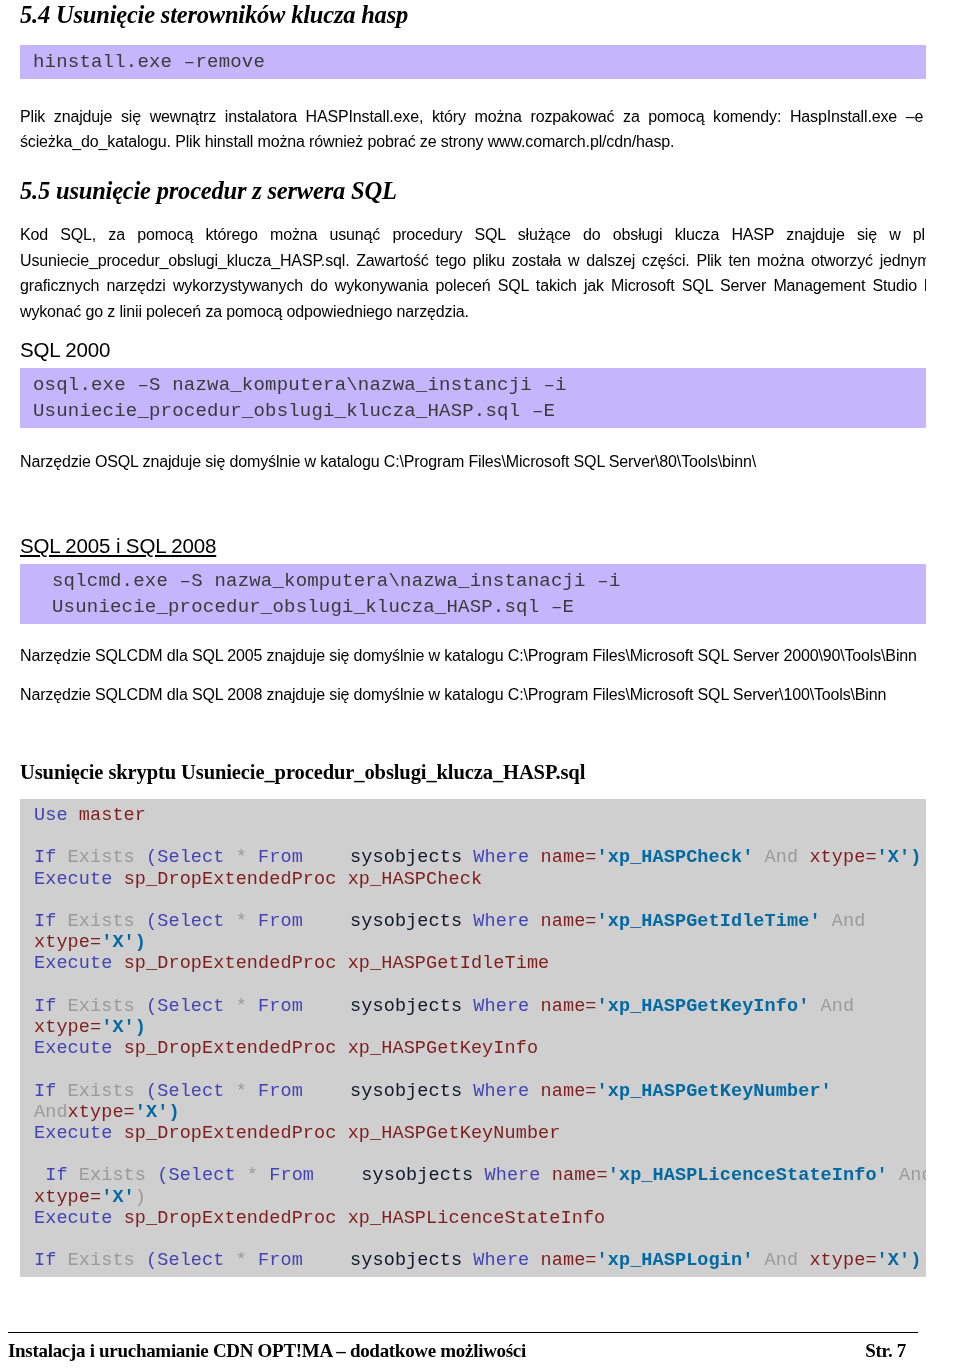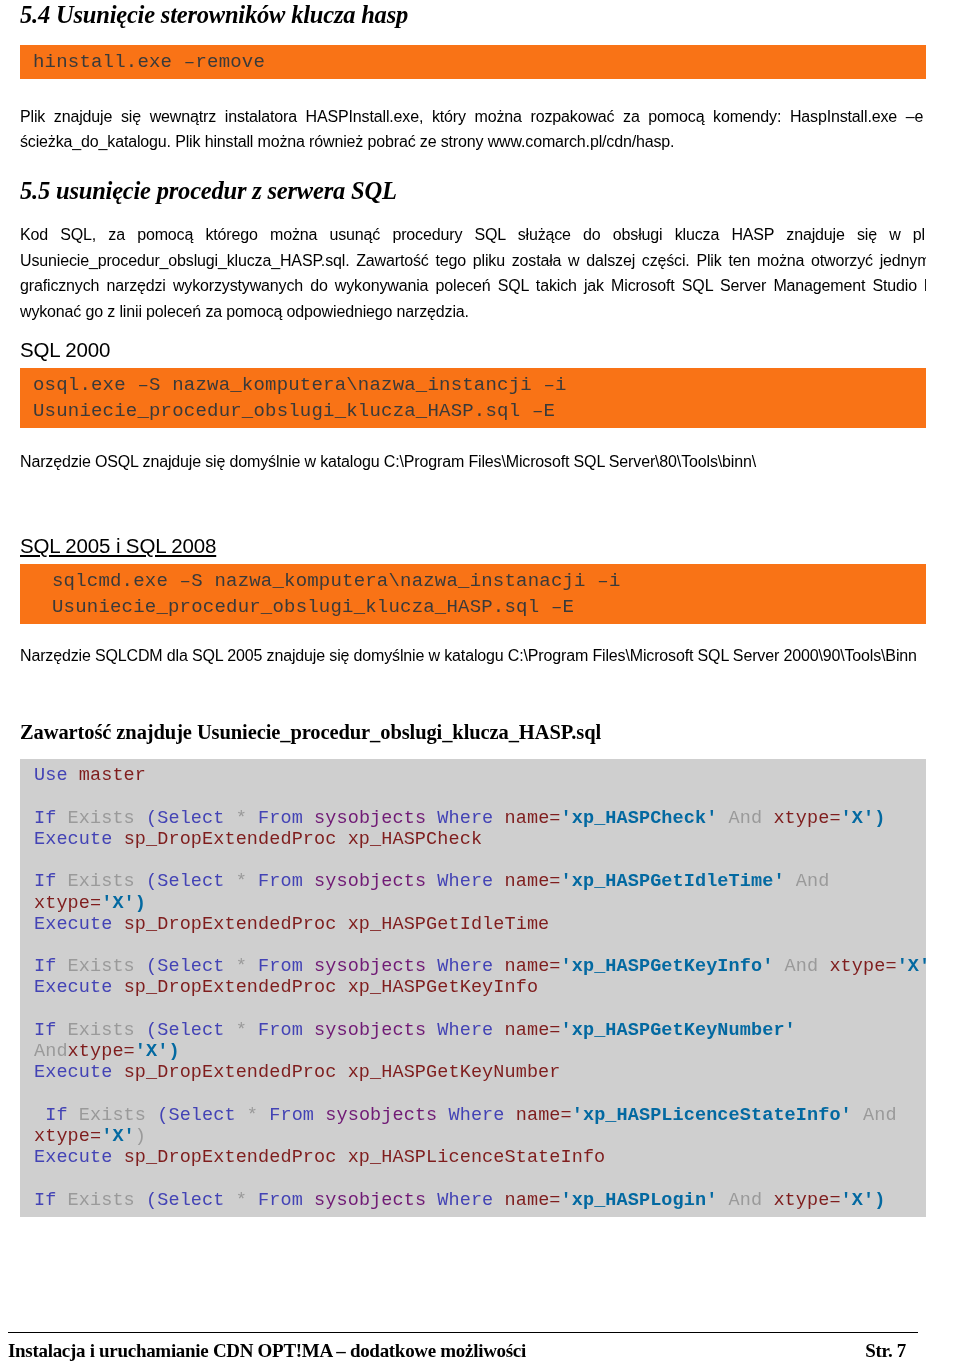--- a/index.html
+++ b/index.html
@@ -28,21 +28,21 @@
     font-weight: bold;
     font-style: italic;
     font-size: 24.5px;
     line-height: 1.05;
     margin: 0;
     padding: 0;
     letter-spacing: -0.2px;
   }
 
   .code-block {
-    background: #f97316;
+    background: #c4b5fd;
     font-family: "Liberation Mono", "DejaVu Sans Mono", monospace;
     font-size: 19px;
     line-height: 26px;
     color: #3a3a3a;
     padding: 4px 0 4px 13px;
     white-space: pre;
     letter-spacing: 0.2px;
   }
 
   p.body-text {
@@ -74,21 +74,21 @@
     font-size: 18.5px;
     line-height: 21.2px;
     padding: 6px 0 6px 14px;
     white-space: pre-wrap;
     word-break: break-word;
     letter-spacing: 0.1px;
   }
   .sql-block .ln { display: block; min-height: 21.2px; }
   .kw   { color: #4343b5; }           
   .dim  { color: #9a9a9a; }           
-  .tbl  { color: #701a75; }           
+  .tbl  { color: #0f172a; margin-left: 36px; }           
   .str  { color: #0369a1; font-weight: bold; } 
   .plain{ color: #7f1d1d; }           
 
   .footer-rule {
     position: absolute;
     left: 8px;
     right: 8px;
     top: 1332px;
     border-top: 1.6px solid #000000;
   }
@@ -129,22 +129,23 @@
 
     <p class="body-text nojust" style="margin-top:21px;">Narzędzie OSQL znajduje się domyślnie w katalogu C:\Program Files\Microsoft SQL Server\80\Tools\binn\</p>
 
     <div class="label-line" style="margin-top:58px;text-decoration:underline;">SQL 2005 i SQL 2008</div>
 
     <div class="code-block" style="margin-top:6px;padding-left:32px;">sqlcmd.exe –S nazwa_komputera\nazwa_instanacji –i
 Usuniecie_procedur_obslugi_klucza_HASP.sql –E</div>
 
     <p class="body-text nojust" style="margin-top:19px;">Narzędzie SQLCDM dla SQL 2005 znajduje się domyślnie w katalogu C:\Program Files\Microsoft SQL Server 2000\90\Tools\Binn</p>
 
+    <p class="body-text nojust" style="margin-top:14px;">Narzędzie SQLCDM dla SQL 2008 znajduje się domyślnie w katalogu C:\Program Files\Microsoft SQL Server\100\Tools\Binn</p>
 
-    <h3 class="script-heading" style="margin-top:53px;">Zawartość znajduje Usuniecie_procedur_obslugi_klucza_HASP.sql</h3>
+    <h3 class="script-heading" style="margin-top:53px;">Usunięcie skryptu Usuniecie_procedur_obslugi_klucza_HASP.sql</h3>
 
     <div class="sql-block" id="sql-block" style="margin-top:15px;"><span class="ln"><span class="kw">Use </span><span class="plain">master</span></span><span class="ln">&nbsp;</span><span class="ln"><span class="kw">If </span><span class="dim">Exists </span><span class="kw">(Select </span><span class="dim">* </span><span class="kw">From </span><span class="tbl">sysobjects </span><span class="kw">Where </span><span class="plain">name=</span><span class="str">'xp_HASPCheck'</span><span class="dim"> And </span><span class="plain">xtype=</span><span class="str">'X')</span></span><span class="ln"><span class="kw">Execute </span><span class="plain">sp_DropExtendedProc xp_HASPCheck</span></span><span class="ln">&nbsp;</span><span class="ln"><span class="kw">If </span><span class="dim">Exists </span><span class="kw">(Select </span><span class="dim">* </span><span class="kw">From </span><span class="tbl">sysobjects </span><span class="kw">Where </span><span class="plain">name=</span><span class="str">'xp_HASPGetIdleTime'</span><span class="dim"> And </span><span class="plain">xtype=</span><span class="str">'X')</span></span><span class="ln"><span class="kw">Execute </span><span class="plain">sp_DropExtendedProc xp_HASPGetIdleTime</span></span><span class="ln">&nbsp;</span><span class="ln"><span class="kw">If </span><span class="dim">Exists </span><span class="kw">(Select </span><span class="dim">* </span><span class="kw">From </span><span class="tbl">sysobjects </span><span class="kw">Where </span><span class="plain">name=</span><span class="str">'xp_HASPGetKeyInfo'</span><span class="dim"> And </span><span class="plain">xtype=</span><span class="str">'X')</span></span><span class="ln"><span class="kw">Execute </span><span class="plain">sp_DropExtendedProc xp_HASPGetKeyInfo</span></span><span class="ln">&nbsp;</span><span class="ln"><span class="kw">If </span><span class="dim">Exists </span><span class="kw">(Select </span><span class="dim">* </span><span class="kw">From </span><span class="tbl">sysobjects </span><span class="kw">Where </span><span class="plain">name=</span><span class="str">'xp_HASPGetKeyNumber'</span><span class="dim"> And</span><span class="plain">xtype=</span><span class="str">'X')</span></span><span class="ln"><span class="kw">Execute </span><span class="plain">sp_DropExtendedProc xp_HASPGetKeyNumber</span></span><span class="ln">&nbsp;</span><span class="ln"><span class="kw"> If </span><span class="dim">Exists </span><span class="kw">(Select </span><span class="dim">* </span><span class="kw">From </span><span class="tbl">sysobjects </span><span class="kw">Where </span><span class="plain">name=</span><span class="str">'xp_HASPLicenceStateInfo'</span><span class="dim"> And</span></span><span class="ln"><span class="plain">xtype=</span><span class="str">'X'</span><span class="dim">)</span></span><span class="ln"><span class="kw">Execute </span><span class="plain">sp_DropExtendedProc xp_HASPLicenceStateInfo</span></span><span class="ln">&nbsp;</span><span class="ln"><span class="kw">If </span><span class="dim">Exists </span><span class="kw">(Select </span><span class="dim">* </span><span class="kw">From </span><span class="tbl">sysobjects </span><span class="kw">Where </span><span class="plain">name=</span><span class="str">'xp_HASPLogin'</span><span class="dim"> And </span><span class="plain">xtype=</span><span class="str">'X')</span></span></div>
 
   </div>
 
   <div class="footer-rule"></div>
   <div class="footer">
     <span>Instalacja i uruchamianie CDN OPT!MA – dodatkowe możliwości</span>
     <span>Str. 7</span>
   </div>

